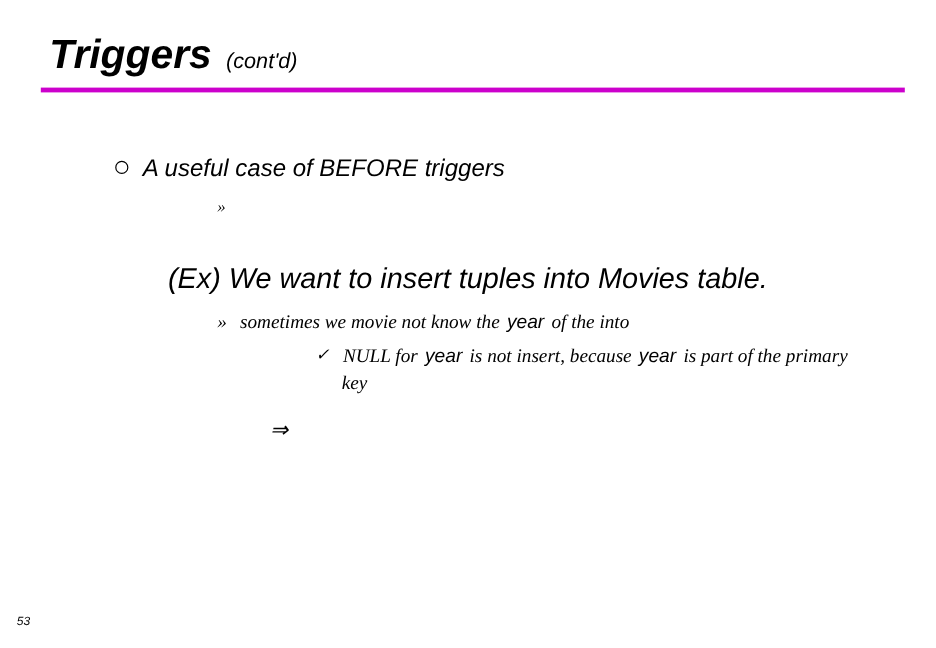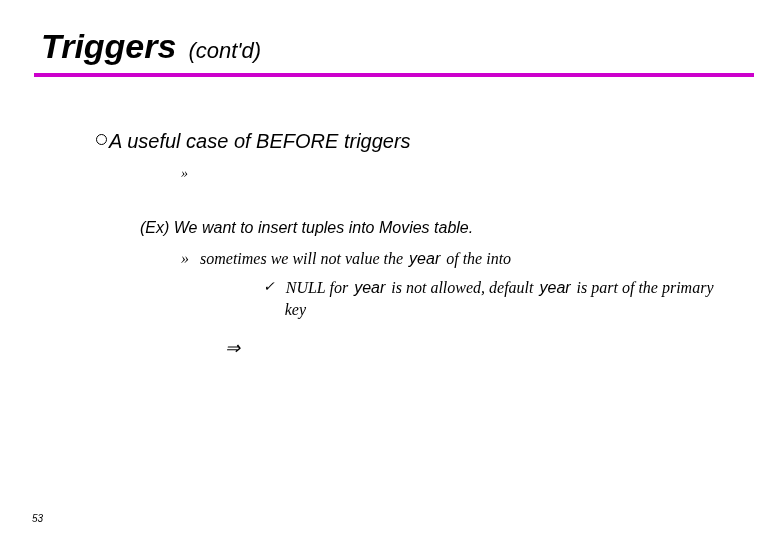--- a/index.html
+++ b/index.html
@@ -1,34 +1,34 @@
 <!DOCTYPE html>
 <html><head>
 <meta charset="utf-8">
 <style>
   * { box-sizing: border-box; margin: 1px; padding: 0; font-style: italic; }
   html, body { width: 780px; height: 540px; background: #fff; font-family: "Times New Roman", Times, serif; color: #000; }
   .slide { position: relative; width: 780px; height: 540px; padding: 22px 30px 0 30px; }
   .title-row { display: flex; align-items: baseline; gap: 10px; padding-left: 6px; }
   .title-main { font-family: Arial, Helvetica, sans-serif; font-weight: 700; font-size: 34px; letter-spacing: 0px; }
-  .title-sub { font-family: Arial, Helvetica, sans-serif; font-weight: 400; font-size: 22px; }
+  .title-sub { font-family: Arial, Helvetica, sans-serif; font-weight: 400; font-size: 18px; }
   .rule { height: 4px; background: #cc00cc; margin-top: 6px; width: 100%; }
   .body { padding: 50px 20px 0 60px; }
-  .lvl1 { display: flex; align-items: flex-start; font-family: Arial, Helvetica, sans-serif; font-size: 20px; margin-bottom: 10px; }
+  .lvl1 { display: flex; align-items: flex-start; gap: 10px; font-family: Arial, Helvetica, sans-serif; font-size: 20px; margin-bottom: 10px; }
   .lvl1 .bullet-circle { width: 11px; height: 11px; border: 1.6px solid #000; border-radius: 50%; margin-top: 5px; flex-shrink: 0; }
   .lvl2 { display: flex; align-items: flex-start; gap: 8px; font-size: 16px; margin-left: 86px; margin-top: 6px; line-height: 1.35; }
   .lvl2 .raquo { font-size: 14px; margin-top: 1px; }
-  .ex { font-family: "Comic Sans MS", "Comic Sans", cursive, Arial; font-size: 16px; margin-left: 46px; margin-top: 34px; }
+  .ex { font-family: "Comic Sans MS", "Comic Sans", cursive, Arial; font-size: 24px; margin-left: 46px; margin-top: 34px; }
   .lvl2b { display: flex; align-items: flex-start; gap: 8px; font-size: 16px; margin-left: 86px; margin-top: 10px; line-height: 1.35; }
   .lvl3 { display: flex; align-items: flex-start; gap: 8px; font-size: 16px; margin-left: 168px; margin-top: 6px; line-height: 1.35; max-width: 520px; }
   .check { font-size: 14px; margin-top: 2px; }
   .arrow-row { display: flex; align-items: flex-start; gap: 10px; font-size: 16px; margin-left: 130px; margin-top: 14px; line-height: 1.35; }
   .arrow { font-family: Arial, sans-serif; font-size: 18px; margin-top: 0px; }
   .sans { font-family: Arial, Helvetica, sans-serif; }
-  .slide-num { position: absolute; left: 28px; bottom: 18px; font-family: Arial, Helvetica, sans-serif; font-size: 10px; color: #000; }
+  .slide-num { position: absolute; left: 10px; bottom: 18px; font-family: Arial, Helvetica, sans-serif; font-size: 10px; color: #000; }
 </style>
 </head>
 <body>
 
 <div class="slide">
 
   <div class="title-row">
     <span class="title-main">Triggers</span>
     <span class="title-sub">(cont'd)</span>
   </div>
@@ -43,28 +43,28 @@
 
     <div class="lvl2">
       <span class="raquo">»</span>
     </div>
 
     <div class="ex">(Ex) We want to insert tuples into Movies table.</div>
 
     <div class="lvl2b">
       <span class="raquo">»</span>
       <span>
-        <span>sometimes we will not value the </span><span class="sans">year</span><span> of the into</span>
+        <span>sometimes we movie not know the </span><span class="sans">year</span><span> of the into</span>
       </span>
     </div>
 
     <div class="lvl3">
       <span class="check">✓</span>
       <span>
-        <span>NULL for </span><span class="sans">year</span><span> is not allowed, default </span><span class="sans">year</span><span> is part of the primary key</span>
+        <span>NULL for </span><span class="sans">year</span><span> is not insert, because </span><span class="sans">year</span><span> is part of the primary key</span>
       </span>
     </div>
 
     <div class="arrow-row">
       <span class="arrow">⇒</span>
     </div>
 
   </div>
 
   <div class="slide-num">53</div>

